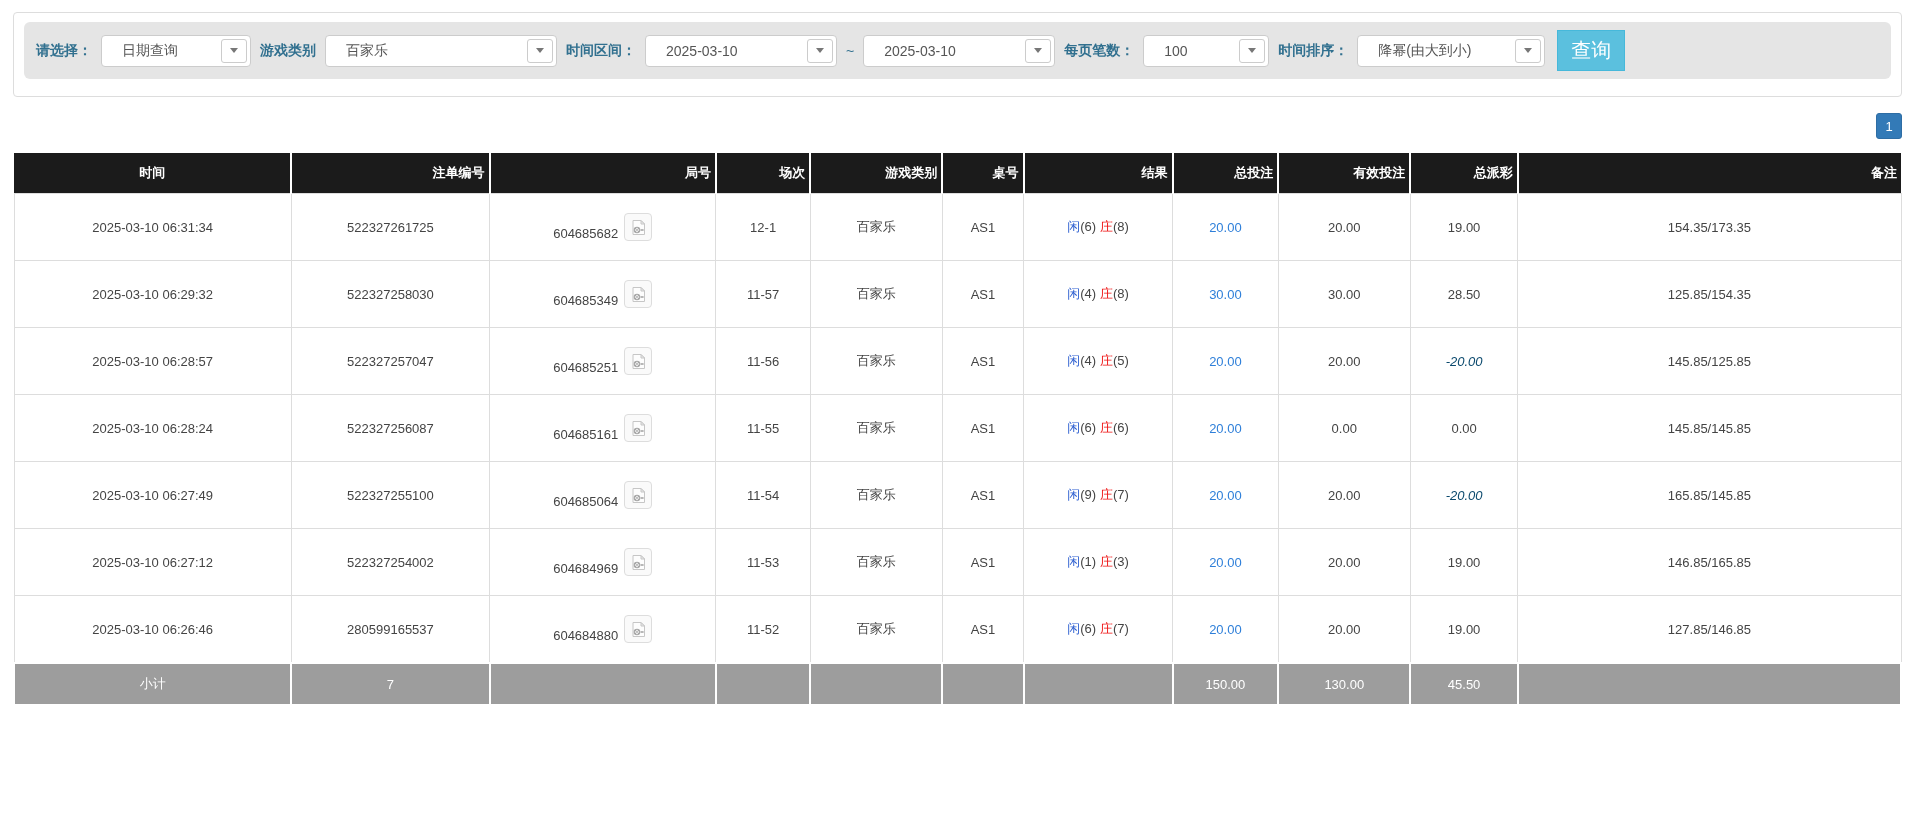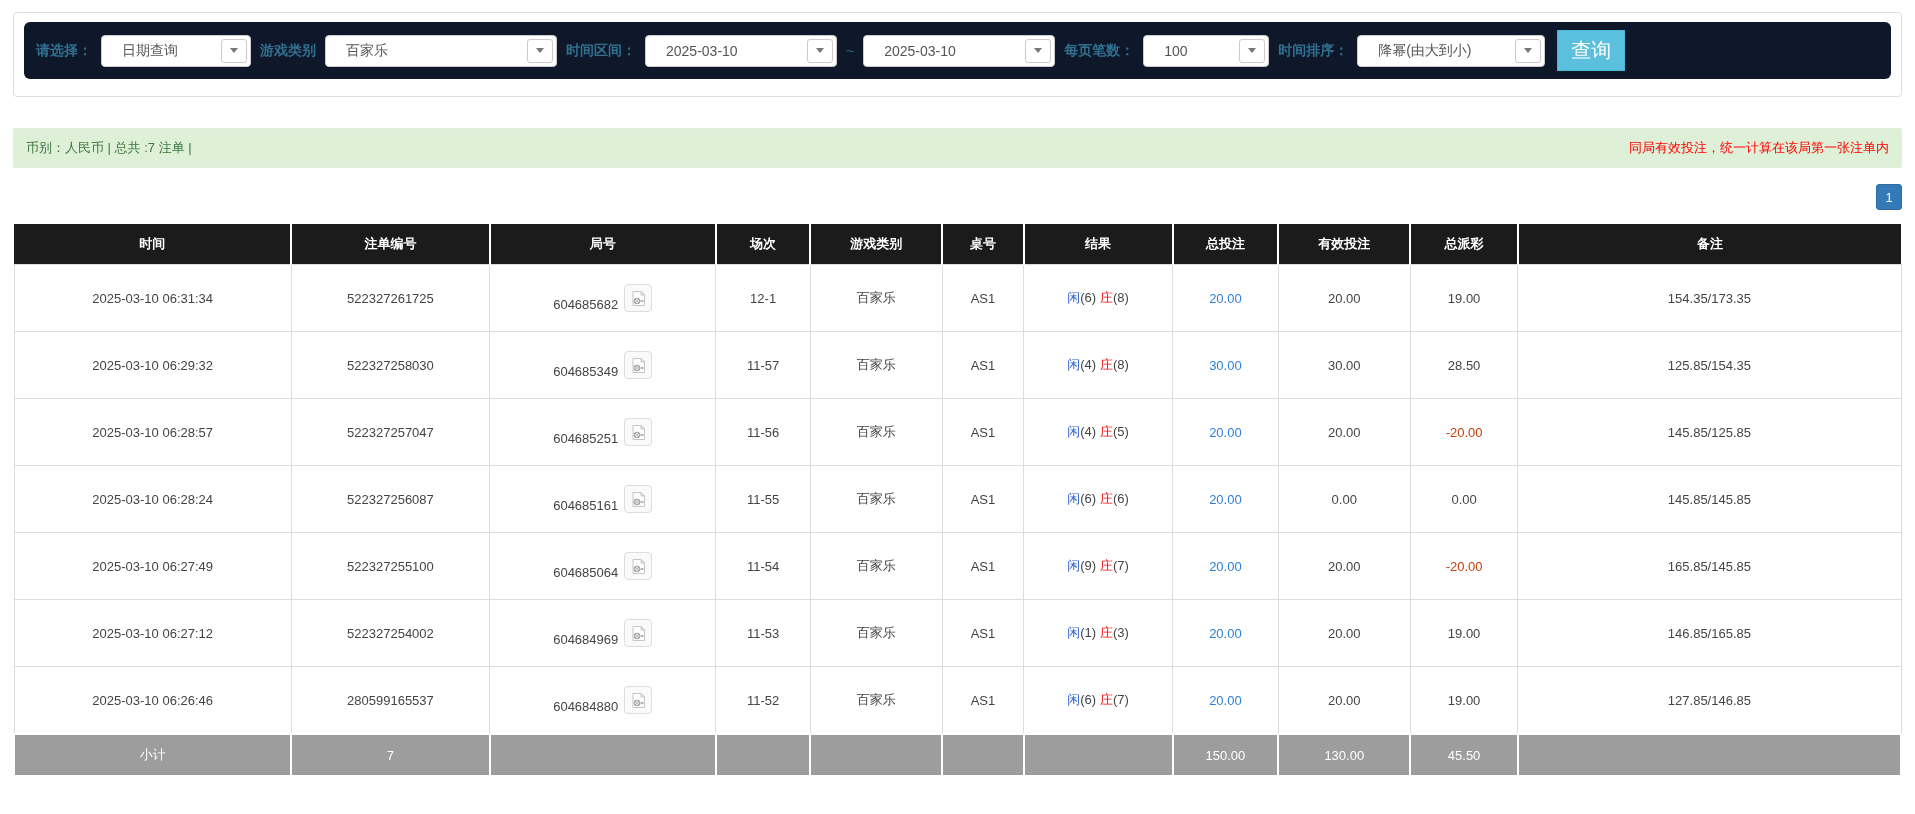--- a/index.html
+++ b/index.html
@@ -4,21 +4,21 @@
 <style>
   * { box-sizing: border-box; }
   html, body { margin: 0; padding: 0; background: #fff; }
   body { font-family: "Liberation Sans", "DejaVu Sans", sans-serif; color: #444; width: 1915px; }
   .page { padding: 12px 13px 18px 13px; }
 
   .page-title { font-size: 20px; font-weight: normal; color: #333; margin: 2px 0 20px 2px; }
 
   
   .filter-panel { border: 1px solid #ddd; border-radius: 4px; padding: 9px 10px 17px 10px; background: #fff; }
-  .filter-bar { background: #0f172a; border-radius: 6px; padding: 8px 12px; display: flex; align-items: center; gap: 9px; }
+  .filter-bar { background: #e5e5e5; border-radius: 6px; padding: 8px 12px; display: flex; align-items: center; gap: 9px; }
   .flabel { color: #31708f; font-weight: bold; font-size: 14px; white-space: nowrap; }
   .combo { background: #fff; border: 1px solid #ccc; border-radius: 4px; height: 32px; display: inline-flex; align-items: center; justify-content: space-between; cursor: pointer; }
   .combo-text { padding: 0 20px; font-size: 14px; color: #555; white-space: nowrap; overflow: hidden; }
   .combo-caret { width: 26px; height: 24px; min-width: 26px; border: 1px solid #ccc; border-radius: 3px; margin-right: 3px; display: flex; align-items: center; justify-content: center; background: #fff; }
   .caret-shape { width: 0; height: 0; border-left: 4px solid transparent; border-right: 4px solid transparent; border-top: 5px solid #777; }
   .w-qtype { width: 150px; } .w-game { width: 232px; } .w-date { width: 192px; } .w-size { width: 126px; } .w-sort { width: 188px; }
   .tilde { color: #31708f; font-size: 14px; }
   .btn-search { background: #5bc0de; border: 1px solid #46b8da; color: #fff; font-size: 20px; padding: 6px 13px; border-radius: 0; cursor: pointer; margin-left: 3px; }
 
   
@@ -27,30 +27,30 @@
   .summary-right { color: #ff0000; font-size: 13px; }
 
   
   .pager { display: flex; justify-content: flex-end; }
   .pager-top { margin: 16px 0 14px 0; }
   .page-btn { width: 26px; height: 26px; background: #337ab7; border: 1px solid #2e6da4; border-radius: 3px; color: #fff; font-size: 13px; cursor: pointer; padding: 0; }
 
   
   table.records { width: 100%; border-collapse: collapse; font-size: 13px; table-layout: fixed; }
   thead th { background: #1b1b1b; color: #fff; font-weight: bold; font-size: 13px; padding: 11px 4px; text-align: center; }
-  thead th + th { border-left: 2px solid #fff; }
+  thead th + th { border-left: 2px solid #fff; text-align: right; }
   tbody td { border: 1px solid #ddd; padding: 19px 4px; text-align: center; color: #444; background: #fff; }
   .round-wrap { display: inline-flex; align-items: flex-end; gap: 6px; }
   .video-btn { width: 28px; height: 28px; background: #fafafa; border: 1px solid #ddd; border-radius: 4px; cursor: pointer; display: inline-flex; align-items: center; justify-content: center; padding: 0; }
   .player { color: #2d5fd0; }
   .banker { color: #ee1111; }
   .score { color: #444; }
   .result-gap { display: inline-block; width: 4px; }
   a.bet-link { color: #2e7fd9; text-decoration: none; cursor: pointer; }
-  td.neg { color: #c2410c; }
+  td.neg { color: #0c4a6e; font-style: italic; }
   tfoot td { background: #9d9d9d; color: #fff; border: 2px solid #fff; padding: 11px 4px; text-align: center; font-size: 13px; }
 </style>
 </head>
 <body>
 
 <div class="page">
 
 
   <div class="filter-panel">
     <div class="filter-bar">
@@ -99,24 +99,20 @@
         <span class="combo-text">降幂(由大到小)</span>
         <span class="combo-caret">
             <span class="caret-shape"></span>
           </span>
       </div>
 
       <button class="btn-search">查询</button>
     </div>
   </div>
 
-  <div class="summary-bar">
-    <span class="summary-left">币别：人民币 | 总共 :7 注单 |</span>
-    <span class="summary-right">同局有效投注，统一计算在该局第一张注单内</span>
-  </div>
 
   <div class="pager pager-top">
     <button class="page-btn">1</button>
   </div>
 
   <table class="records">
     <colgroup>
       <col style="width:14.7%">
         <col style="width:10.5%">
         <col style="width:12.0%">

